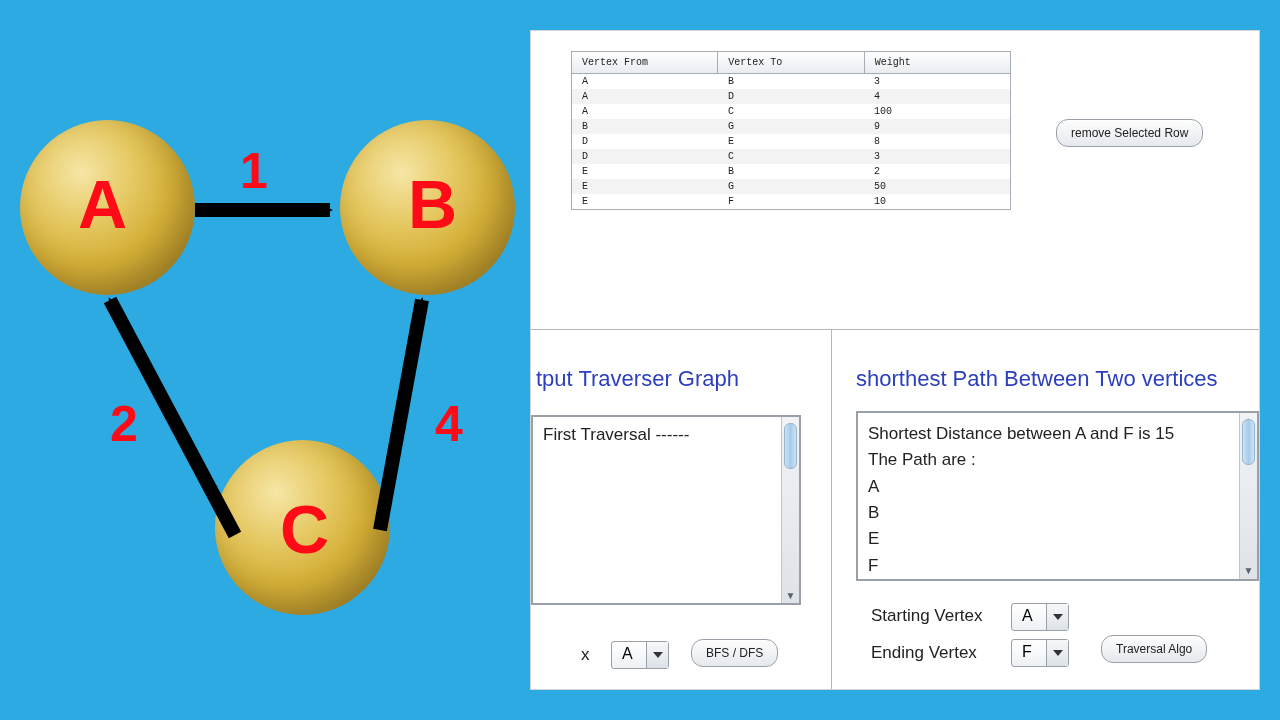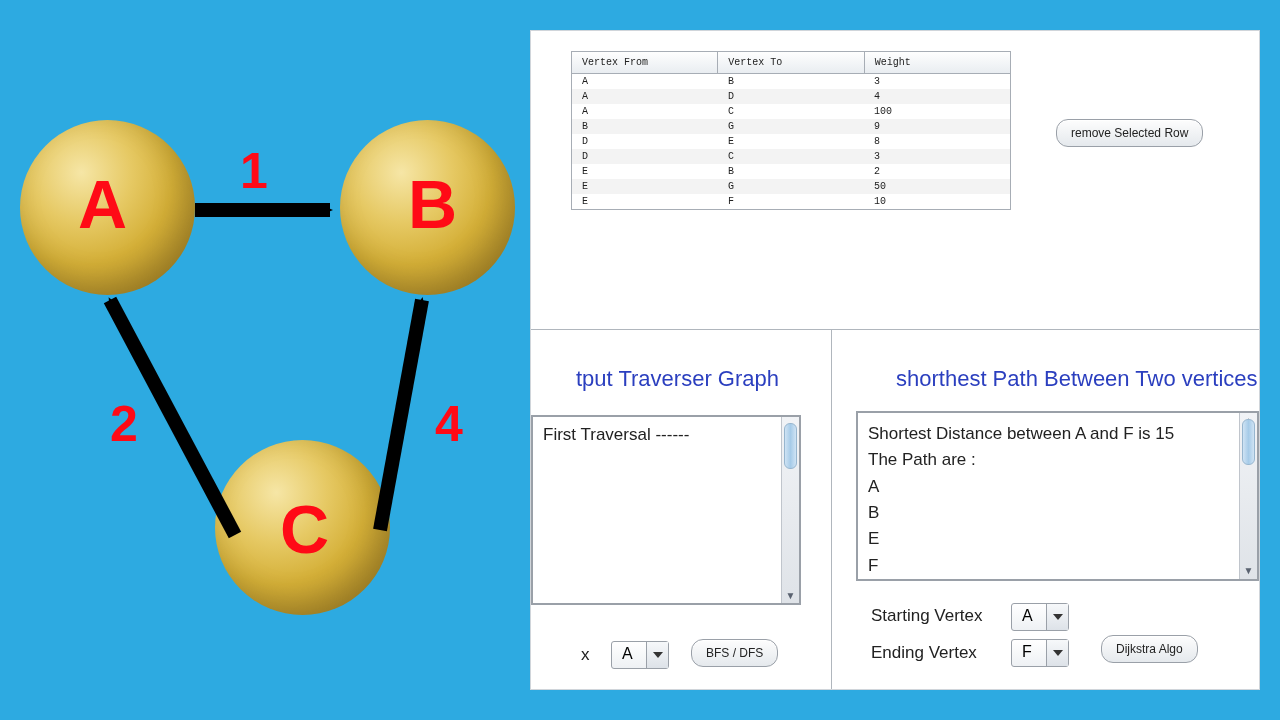--- a/index.html
+++ b/index.html
@@ -24,21 +24,21 @@
   .edge-table .row > div { flex:1; padding:2px 10px; }
   .edge-table .row.alt { background:#f3f3f3; }
 
   .btn { display:inline-block; background:linear-gradient(#fdfdfd,#e5e9ed); border:1px solid #9aa0a8; border-radius:12px; padding:6px 14px; font-size:12px; color:#222; cursor:pointer; box-shadow:0 1px 0 #fff inset; }
   .btn-remove { position:absolute; left:525px; top:88px; }
 
   .divider-h { position:absolute; left:0; right:0; height:1px; background:#b0b6bd; }
   .divider-v { position:absolute; width:1px; background:#b0b6bd; }
 
   
-  .section-title { position:absolute; color:#2b3fbf; font-size:22px; font-family:"Segoe UI Light","Segoe UI",sans-serif;margin-left:40px; }
+  .section-title { position:absolute; color:#2b3fbf; font-size:22px; font-family:"Segoe UI Light","Segoe UI",sans-serif; }
 
   
   .textbox { position:absolute; border:2px solid #9aa0a8; background:#fff; padding:8px 10px; font-size:17px; color:#222; overflow:hidden; }
   .textbox .scroll { position:absolute; right:0; top:0; bottom:0; width:18px; background:linear-gradient(#f1f3f6,#dfe3e8); border-left:1px solid #c0c5cc; }
   .scroll .thumb { position:absolute; left:2px; right:2px; top:6px; height:46px; border-radius:6px; background:linear-gradient(90deg,#cfe3f4,#a6cbe8,#cfe3f4); border:1px solid #97b6cf; }
   .scroll .arrow { position:absolute; left:0; right:0; height:16px; display:flex; align-items:center; justify-content:center; color:#5a6270; font-size:10px; }
   .scroll .arrow.up { top:0; }
   .scroll .arrow.dn { bottom:0; }
 
   
@@ -196,18 +196,18 @@
       </div>
       <div class="combo" style="left:480px; top:608px;">
         <span class="val">F</span>
         <span class="drop">
             <svg viewBox="0 0 10 10">
               <path d="M0 2 L5 8 L10 2 Z"></path>
             </svg>
           </span>
       </div>
 
-      <div class="btn" style="position:absolute; left:570px; top:604px;">Dijkstra Algo</div>
+      <div class="btn" style="position:absolute; left:570px; top:604px;">Traversal Algo</div>
 
     </div>
   </div>
 
 </div>
 
 </body></html>

